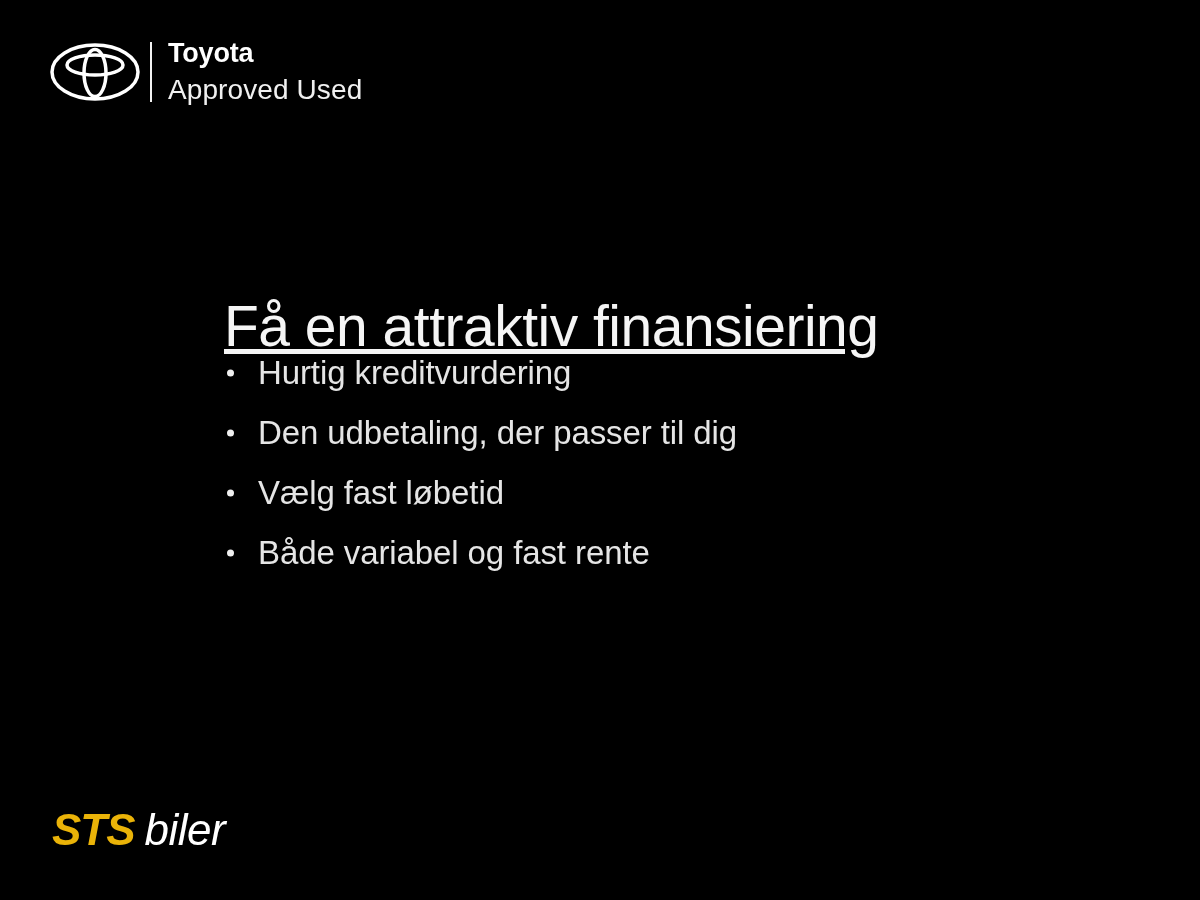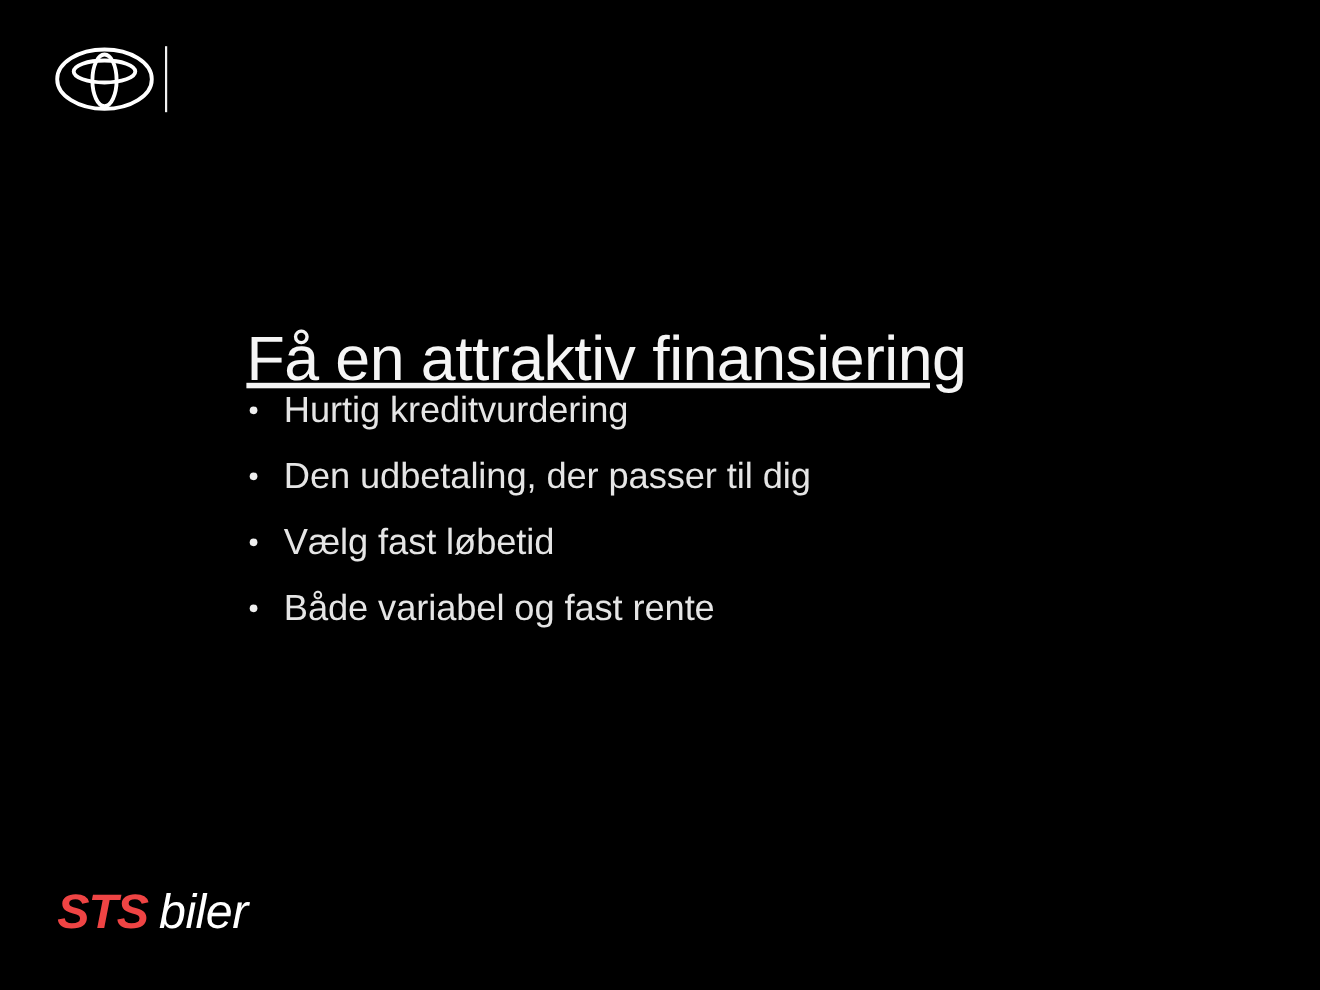--- a/index.html
+++ b/index.html
@@ -135,21 +135,21 @@
     top: 808px;
     display: flex;
     align-items: baseline;
     line-height: 1;
   }
 
   .dealer-logo-strong {
     font-size: 44px;
     font-weight: 700;
     font-style: italic;
-    color: #ef4444;
+    color: #eab308;
     letter-spacing: -1px;
   }
 
   .dealer-logo-light {
     font-size: 44px;
     font-weight: 300;
     font-style: italic;
     color: #ffffff;
     letter-spacing: -0.5px;
     margin-left: 10px;
@@ -166,20 +166,24 @@
 
       <ellipse cx="90" cy="60" rx="86" ry="54" fill="none" stroke="#ffffff" stroke-width="7"></ellipse>
 
       <ellipse cx="90" cy="46" rx="56" ry="20" fill="none" stroke="#ffffff" stroke-width="7"></ellipse>
 
       <ellipse cx="90" cy="62" rx="22" ry="47" fill="none" stroke="#ffffff" stroke-width="7"></ellipse>
     </svg>
 
     <div class="brand-divider"></div>
 
+    <div class="brand-words">
+      <div class="brand-name">Toyota</div>
+      <div class="brand-sub">Approved Used</div>
+    </div>
   </div>
 
   <h1 class="headline">Få en attraktiv finansiering</h1>
 
   <ul class="benefit-list">
     <li class="benefit-item">
       <span class="benefit-marker"></span>
       <span class="benefit-text">Hurtig kreditvurdering</span>
     </li>
     <li class="benefit-item">

